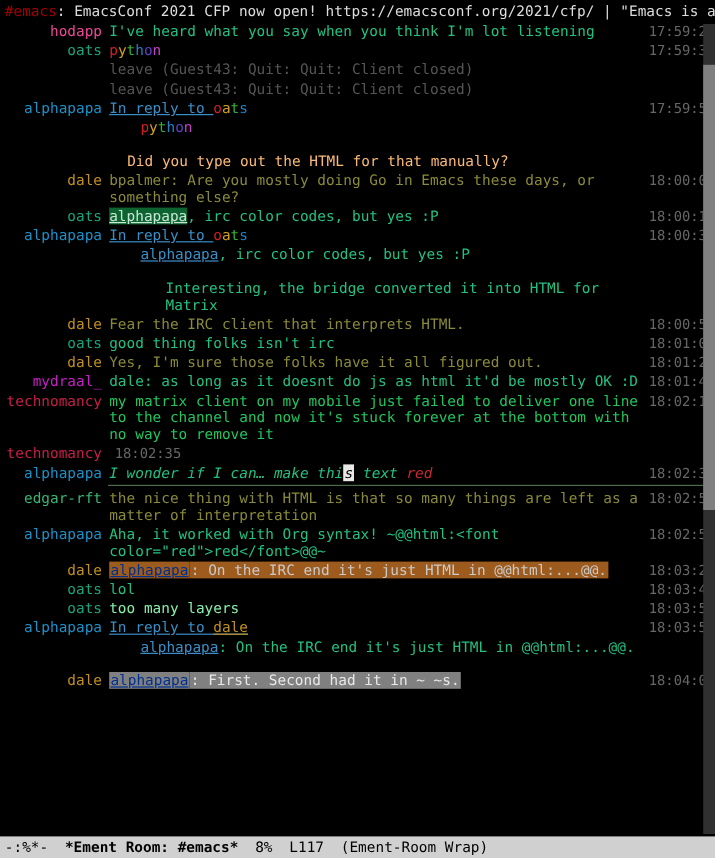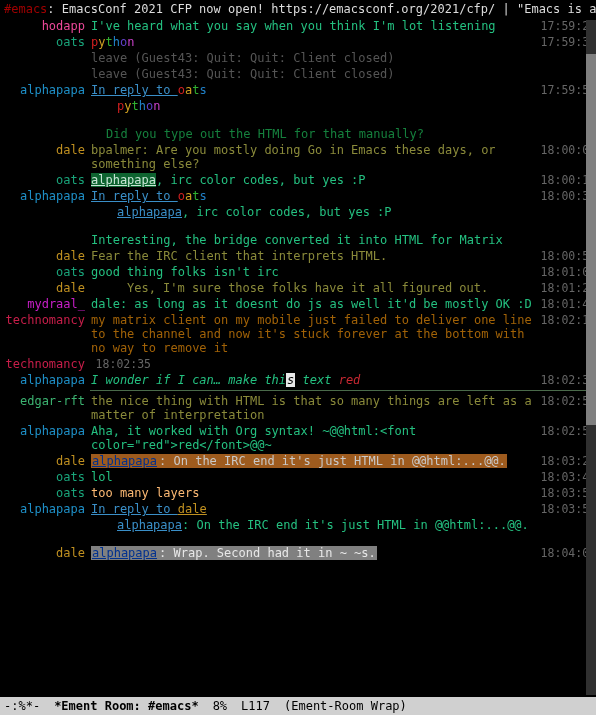--- a/index.html
+++ b/index.html
@@ -130,21 +130,21 @@
         <div class="ts-col">17:59:58</div>
       </div>
       <div class="row">
         <div class="nick-col"></div>
         <div class="msg-col" style="padding-left: 26px;"><span class="rainbow"><span style="color: rgb(208, 32, 32);">p</span><span style="color: rgb(208, 160, 32);">y</span><span style="color: rgb(48, 176, 48);">t</span><span style="color: rgb(32, 128, 200);">h</span><span style="color: rgb(96, 64, 200);">o</span><span style="color: rgb(200, 64, 200);">n</span></span></div>
         <div class="ts-col"></div>
       </div>
       <div style="height: 12px;"></div>
       <div class="row">
         <div class="nick-col"></div>
-        <div class="msg-col" style="color: #15803d; padding-left: 15px;">Did you type out the HTML for that manually?</div>
+        <div class="msg-col" style="color: #fdba74; padding-left: 15px;">Did you type out the HTML for that manually?</div>
         <div class="ts-col"></div>
       </div>
       <div class="row">
         <div class="nick-col" style="color: rgb(192, 144, 32);">dale</div>
         <div class="msg-col" style="color: rgb(138, 138, 58);">bpalmer: Are you mostly doing Go in Emacs these days, or something else?</div>
         <div class="ts-col">18:00:09</div>
       </div>
       <div class="row">
         <div class="nick-col" style="color: rgb(25, 164, 122);">oats</div>
         <div class="msg-col"><span class="hl-green clickable" style="text-decoration: underline;">alphapapa</span><span style="color: rgb(36, 192, 128);">, irc color codes, but yes :P</span></div>
@@ -156,46 +156,46 @@
         <div class="ts-col">18:00:35</div>
       </div>
       <div class="row">
         <div class="nick-col"></div>
         <div class="msg-col" style="padding-left: 26px; color: rgb(36, 192, 128);"><span class="link-style clickable">alphapapa</span>, irc color codes, but yes :P</div>
         <div class="ts-col"></div>
       </div>
       <div style="height: 12px;"></div>
       <div class="row">
         <div class="nick-col"></div>
-        <div class="msg-col" style="color: rgb(36, 192, 128);">Interesting, the bridge converted it into HTML for Matrix</div>
+        <div class="msg-col" style="color: rgb(36, 192, 128); margin-left: 47px;">Interesting, the bridge converted it into HTML for Matrix</div>
         <div class="ts-col"></div>
       </div>
       <div class="row">
         <div class="nick-col" style="color: rgb(192, 144, 32);">dale</div>
         <div class="msg-col" style="color: rgb(138, 138, 58);">Fear the IRC client that interprets HTML.</div>
         <div class="ts-col">18:00:50</div>
       </div>
       <div class="row">
         <div class="nick-col" style="color: rgb(25, 164, 122);">oats</div>
         <div class="msg-col" style="color: rgb(36, 192, 128);">good thing folks isn't irc</div>
         <div class="ts-col">18:01:05</div>
       </div>
       <div class="row">
         <div class="nick-col" style="color: rgb(192, 144, 32);">dale</div>
-        <div class="msg-col" style="color: rgb(138, 138, 58); margin-left: 36px;">Yes, I'm sure those folks have it all figured out.</div>
+        <div class="msg-col" style="color: rgb(138, 138, 58);">Yes, I'm sure those folks have it all figured out.</div>
         <div class="ts-col">18:01:21</div>
       </div>
       <div class="row">
         <div class="nick-col" style="color: rgb(200, 30, 200);">mydraal_</div>
-        <div class="msg-col" style="color: rgb(36, 192, 128);">dale: as long as it doesnt do js as well it'd be mostly OK :D</div>
+        <div class="msg-col" style="color: rgb(36, 192, 128);">dale: as long as it doesnt do js as html it'd be mostly OK :D</div>
         <div class="ts-col">18:01:44</div>
       </div>
       <div class="row">
         <div class="nick-col" style="color: rgb(200, 30, 74);">technomancy</div>
-        <div class="msg-col" style="color: #a16207;">my matrix client on my mobile just failed to deliver one line to the channel and now it's stuck forever at the bottom with no way to remove it</div>
+        <div class="msg-col" style="color: #22c55e;">my matrix client on my mobile just failed to deliver one line to the channel and now it's stuck forever at the bottom with no way to remove it</div>
         <div class="ts-col">18:02:18</div>
       </div>
       <div class="row">
         <div class="nick-col" style="color: rgb(200, 30, 74);">technomancy</div>
         <div class="ts-col">18:02:35</div>
       </div>
       <div class="row">
         <div class="nick-col" style="color: rgb(30, 144, 200);">alphapapa</div>
         <div class="msg-col" style="color: rgb(36, 192, 128); font-style: italic;">I wonder if I can… make thi<span class="cursor-box">s</span> text <span style="color: rgb(200, 40, 50);">red</span></div>
         <div class="ts-col">18:02:35</div>
@@ -216,37 +216,37 @@
         <div class="msg-col"><span class="hl-orange-link clickable">alphapapa</span><span class="hl-orange-plain">: On the IRC end it's just HTML in @@html:...@@.</span></div>
         <div class="ts-col">18:03:29</div>
       </div>
       <div class="row">
         <div class="nick-col" style="color: rgb(25, 164, 122);">oats</div>
         <div class="msg-col" style="color: rgb(36, 192, 128);">lol</div>
         <div class="ts-col">18:03:46</div>
       </div>
       <div class="row">
         <div class="nick-col" style="color: rgb(25, 164, 122);">oats</div>
-        <div class="msg-col" style="color: #fdba74;">too many layers</div>
+        <div class="msg-col" style="color: #86efac;">too many layers</div>
         <div class="ts-col">18:03:52</div>
       </div>
       <div class="row">
         <div class="nick-col" style="color: rgb(30, 144, 200);">alphapapa</div>
         <div class="msg-col"><span class="link-style clickable">In reply to <span style="color: rgb(192, 144, 32); text-decoration: underline;">dale</span></span></div>
         <div class="ts-col">18:03:59</div>
       </div>
       <div class="row">
         <div class="nick-col"></div>
         <div class="msg-col" style="padding-left: 26px; color: rgb(36, 192, 128);"><span class="link-style clickable">alphapapa</span>: On the IRC end it's just HTML in @@html:...@@.</div>
         <div class="ts-col"></div>
       </div>
       <div style="height: 12px;"></div>
       <div class="row">
         <div class="nick-col" style="color: rgb(192, 144, 32);">dale</div>
-        <div class="msg-col"><span class="hl-grey-link clickable">alphapapa</span><span class="hl-grey-plain">: Wrap. Second had it in ~ ~s.</span></div>
+        <div class="msg-col"><span class="hl-grey-link clickable">alphapapa</span><span class="hl-grey-plain">: First. Second had it in ~ ~s.</span></div>
         <div class="ts-col">18:04:08</div>
       </div>
     </div>
 
   <div class="scrollbar">
     <div class="scroll-thumb"></div>
   </div>
 
   <div class="modeline">
     <span>-:%*-</span>

